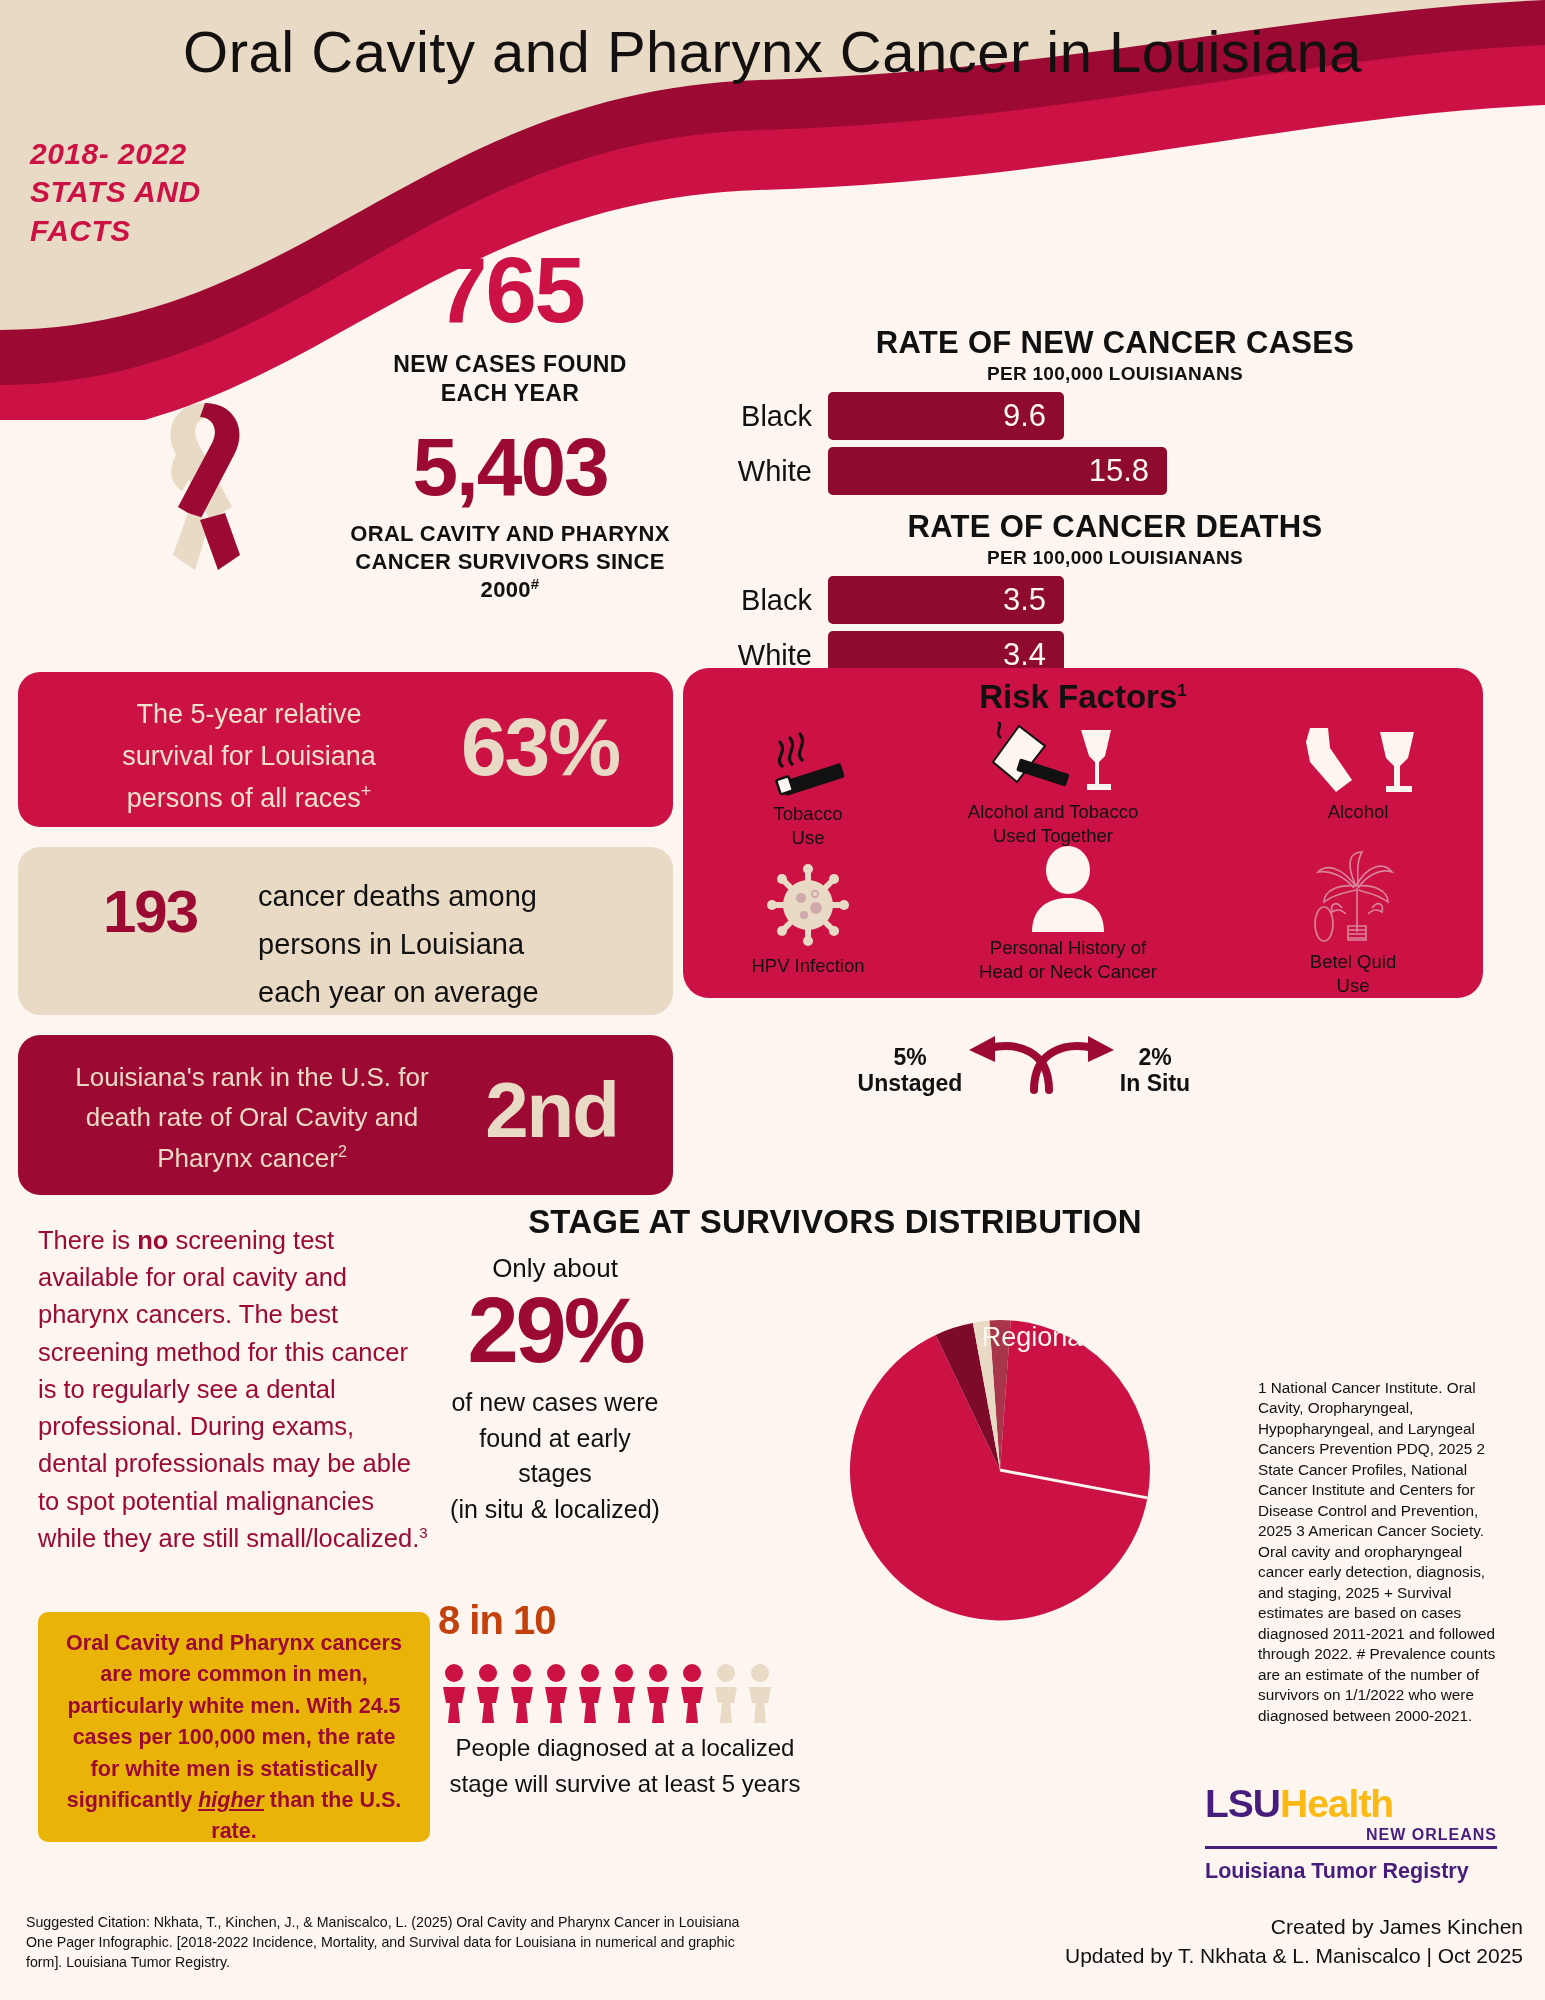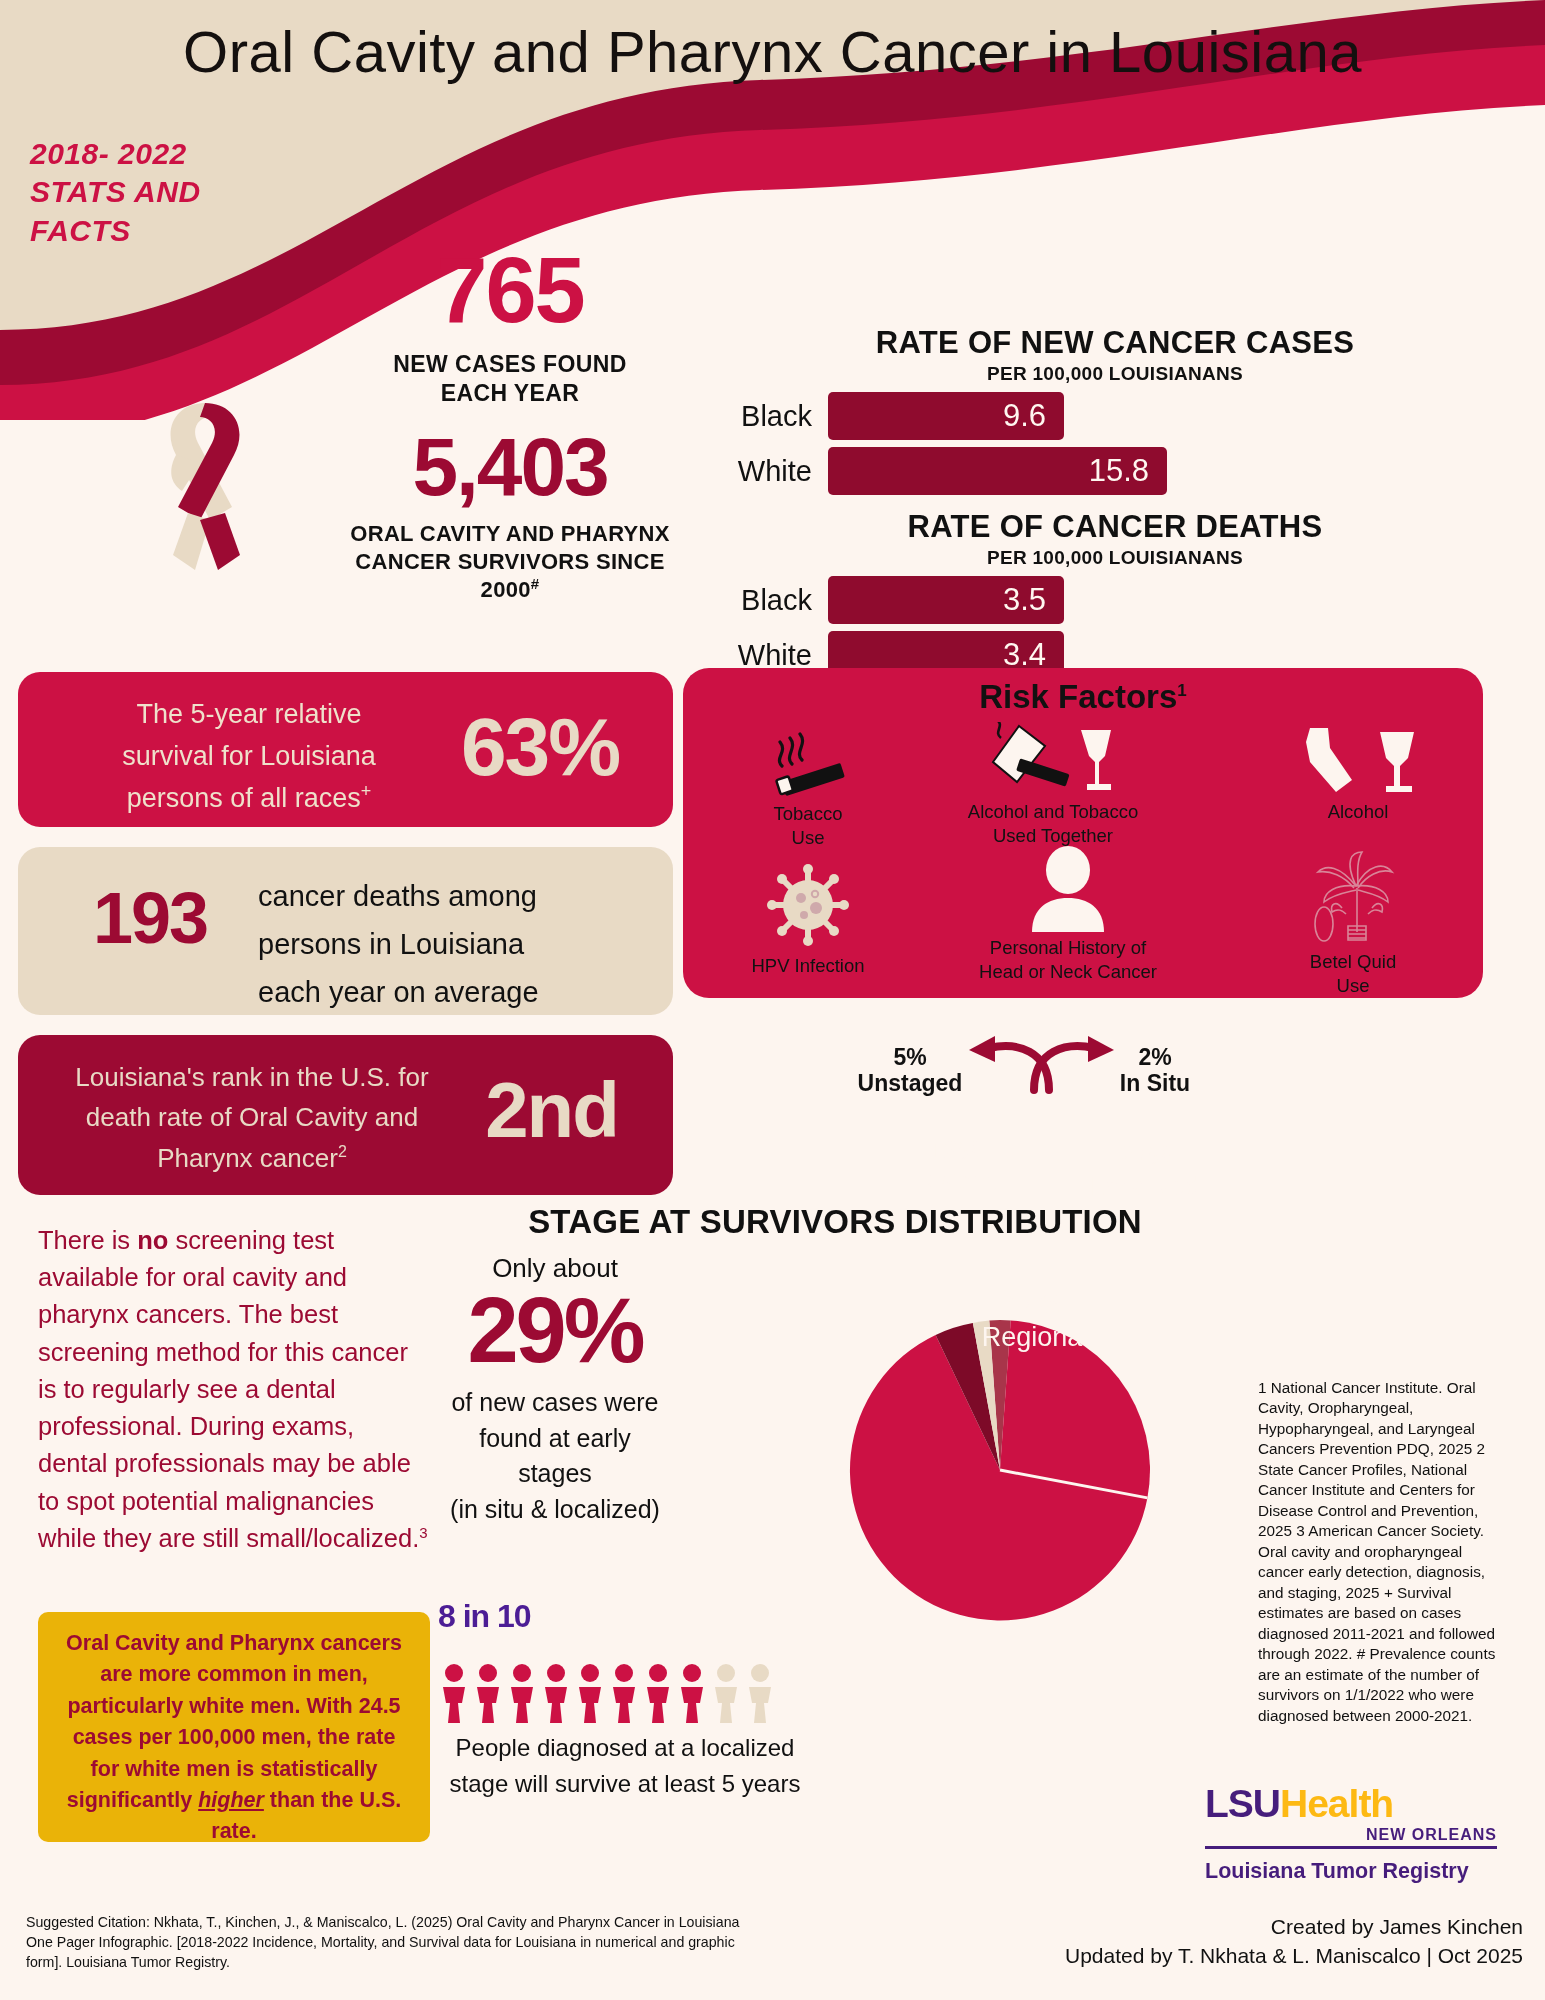--- a/index.html
+++ b/index.html
@@ -59,21 +59,21 @@
   }
   .c-survival .pct {
     position:absolute; right: 18px; top: 28px; width: 230px; text-align:center;
     color: #e8dac5; font-size: 82px; font-weight: 800; letter-spacing: -2px;
   }
   .c-survival sup { font-size: 18px; }
 
   .c-deaths { left: 18px; top: 847px; width: 655px; height: 168px; }
   .c-deaths .num {
     position:absolute; left: 22px; top: 30px; width: 220px; text-align:center;
-    color: #9c0a33; font-size: 72px; font-weight: 800; letter-spacing: -2px;
+    color: #9c0a33; font-size: 60px; font-weight: 800; letter-spacing: -2px;
   }
   .c-deaths .txt {
     position:absolute; left: 240px; top: 26px; width: 410px;
     color: #111; font-size: 29px; line-height: 1.65; text-align: left;
   }
 
   .c-rank { left: 18px; top: 1035px; width: 655px; height: 160px; }
   .c-rank .txt {
     position:absolute; left: 14px; top: 22px; width: 440px;
     color: #e8dac5; font-size: 26px; line-height: 1.55; text-align: center;
@@ -133,21 +133,21 @@
   .c-men u { text-decoration: underline; font-style: italic; }
 
   .only-about { position:absolute; left:440px; top:1253px; width:230px; text-align:center;
     font-size: 26px; color:#111; z-index:6; }
   .pct29 { position:absolute; left:430px; top:1278px; width:250px; text-align:center;
     font-size: 92px; font-weight:800; color:#9c0a33; letter-spacing:-3px; z-index:6;}
   .early-text { position:absolute; left:430px; top:1385px; width:250px; text-align:center;
     font-size: 25px; color:#111; line-height:1.42; z-index:6;}
 
   .eight-in-ten { position:absolute; left:438px; top:1598px; width:260px;
-    font-size:32px; font-weight:800; color:#4c1d95; z-index:6; letter-spacing:-1px;}
+    font-size:40px; font-weight:800; color:#c2410c; z-index:6; letter-spacing:-1px;}
   .people-row { position:absolute; left:440px; top:1663px; width:340px; z-index:6; }
   .people-caption { position:absolute; left:430px; top:1730px; width:390px; z-index:6;
     font-size: 24px; color:#111; line-height:1.5; text-align:center;}
 
   
   .pie-lab { position:absolute; z-index:7; color:#111; }
   .pie-num { font-weight:800; }
 
   
   .refs { position:absolute; left:1258px; top:1378px; width:250px; z-index:6;

